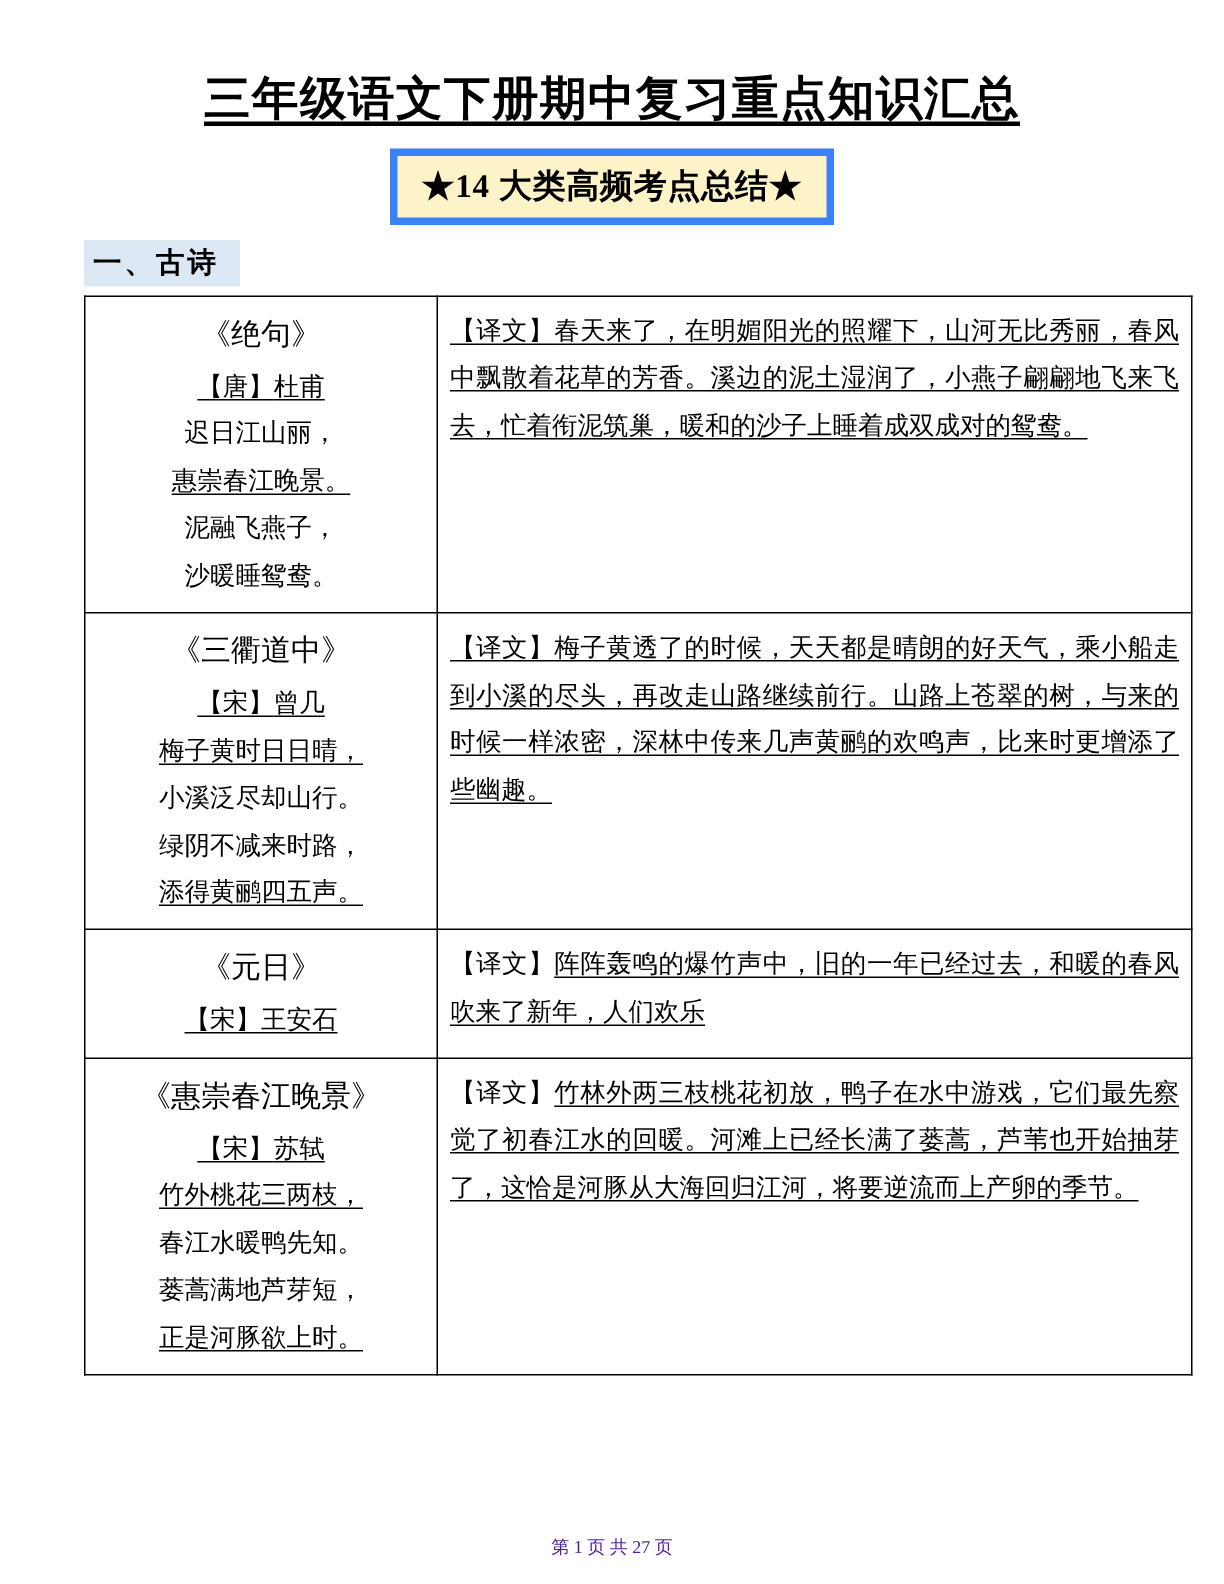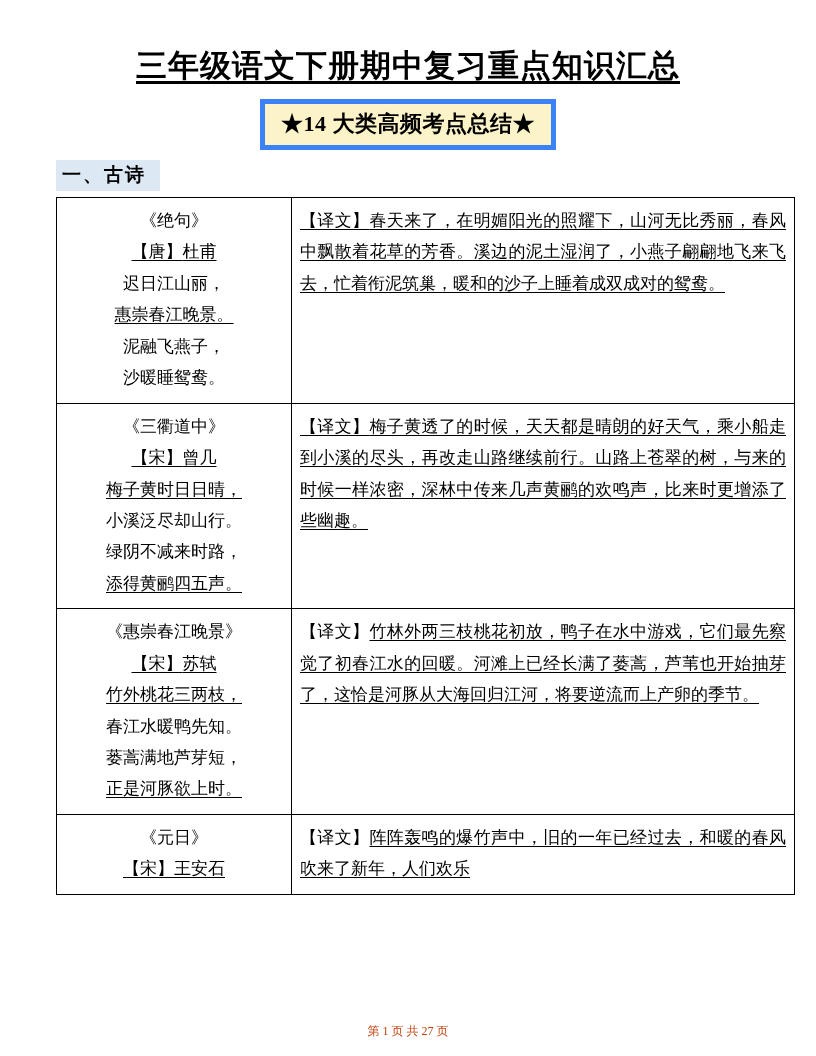--- a/index.html
+++ b/index.html
@@ -73,40 +73,40 @@
     font-size: 17px;
     line-height: 1.85;
   }
   td.trans-cell {
     width: 486px;
     font-size: 17px;
     line-height: 1.85;
     text-align: justify;
   }
   .poem-title {
-    font-size: 17px;
+    font-size: 20px;
   }
   .poem-author {
     font-size: 17px;
   }
   .u {
     text-decoration: underline;
     text-underline-offset: 3px;
   }
   .trans-label {
     white-space: nowrap;
   }
   .footer {
     position: absolute;
     bottom: 16px;
     left: 0;
     width: 816px;
     text-align: center;
     font-size: 12px;
-    color: #c2410c;
+    color: #4c1d95;
     font-family: "Liberation Serif", serif;
   }
 </style>
 </head>
 <body>
 
 <div class="page">
 
   <h1 class="doc-title">三年级语文下册期中复习重点知识汇总</h1>
 
@@ -147,42 +147,42 @@
           <div>绿阴不减来时路，</div>
           <div class="u">添得黄鹂四五声。</div>
         </td>
         <td class="trans-cell">
           <span class="trans-label u">【译文】</span><span class="u">梅子黄透了的时候，天天都是晴朗的好天气，乘小船走到小溪的尽头，再改走山路继续前行。山路上苍翠的树，与来的时候一样浓密，深林中传来几声黄鹂的欢鸣声，比来时更增添了些幽趣。</span>
         </td>
       </tr>
 
       <tr>
         <td class="poem-cell">
+          <div class="poem-title">《元日》</div>
+          <div class="poem-author">
+            <span class="u">【宋】</span><span class="u">王安石</span>
+          </div>
+        </td>
+        <td class="trans-cell">
+          <span class="trans-label">【译文】</span><span class="u">阵阵轰鸣的爆竹声中，旧的一年已经过去，和暖的春风吹来了新年，人们欢乐</span>
+        </td>
+      </tr>
+
+      <tr>
+        <td class="poem-cell">
           <div class="poem-title">《惠崇春江晚景》</div>
           <div class="poem-author">
             <span class="u">【宋】</span><span class="u">苏轼</span>
           </div>
           <div class="u">竹外桃花三两枝，</div>
           <div>春江水暖鸭先知。</div>
           <div>蒌蒿满地芦芽短，</div>
           <div class="u">正是河豚欲上时。</div>
         </td>
         <td class="trans-cell">
           <span class="trans-label">【译文】</span><span class="u">竹林外两三枝桃花初放，鸭子在水中游戏，它们最先察觉了初春江水的回暖。河滩上已经长满了蒌蒿，芦苇也开始抽芽了，这恰是河豚从大海回归江河，将要逆流而上产卵的季节。</span>
         </td>
       </tr>
-
-      <tr>
-        <td class="poem-cell">
-          <div class="poem-title">《元日》</div>
-          <div class="poem-author">
-            <span class="u">【宋】</span><span class="u">王安石</span>
-          </div>
-        </td>
-        <td class="trans-cell">
-          <span class="trans-label">【译文】</span><span class="u">阵阵轰鸣的爆竹声中，旧的一年已经过去，和暖的春风吹来了新年，人们欢乐</span>
-        </td>
-      </tr>
     </tbody>
   </table>
 
   <div class="footer">第 1 页 共 27 页</div>
 </div>
 
 </body></html>

